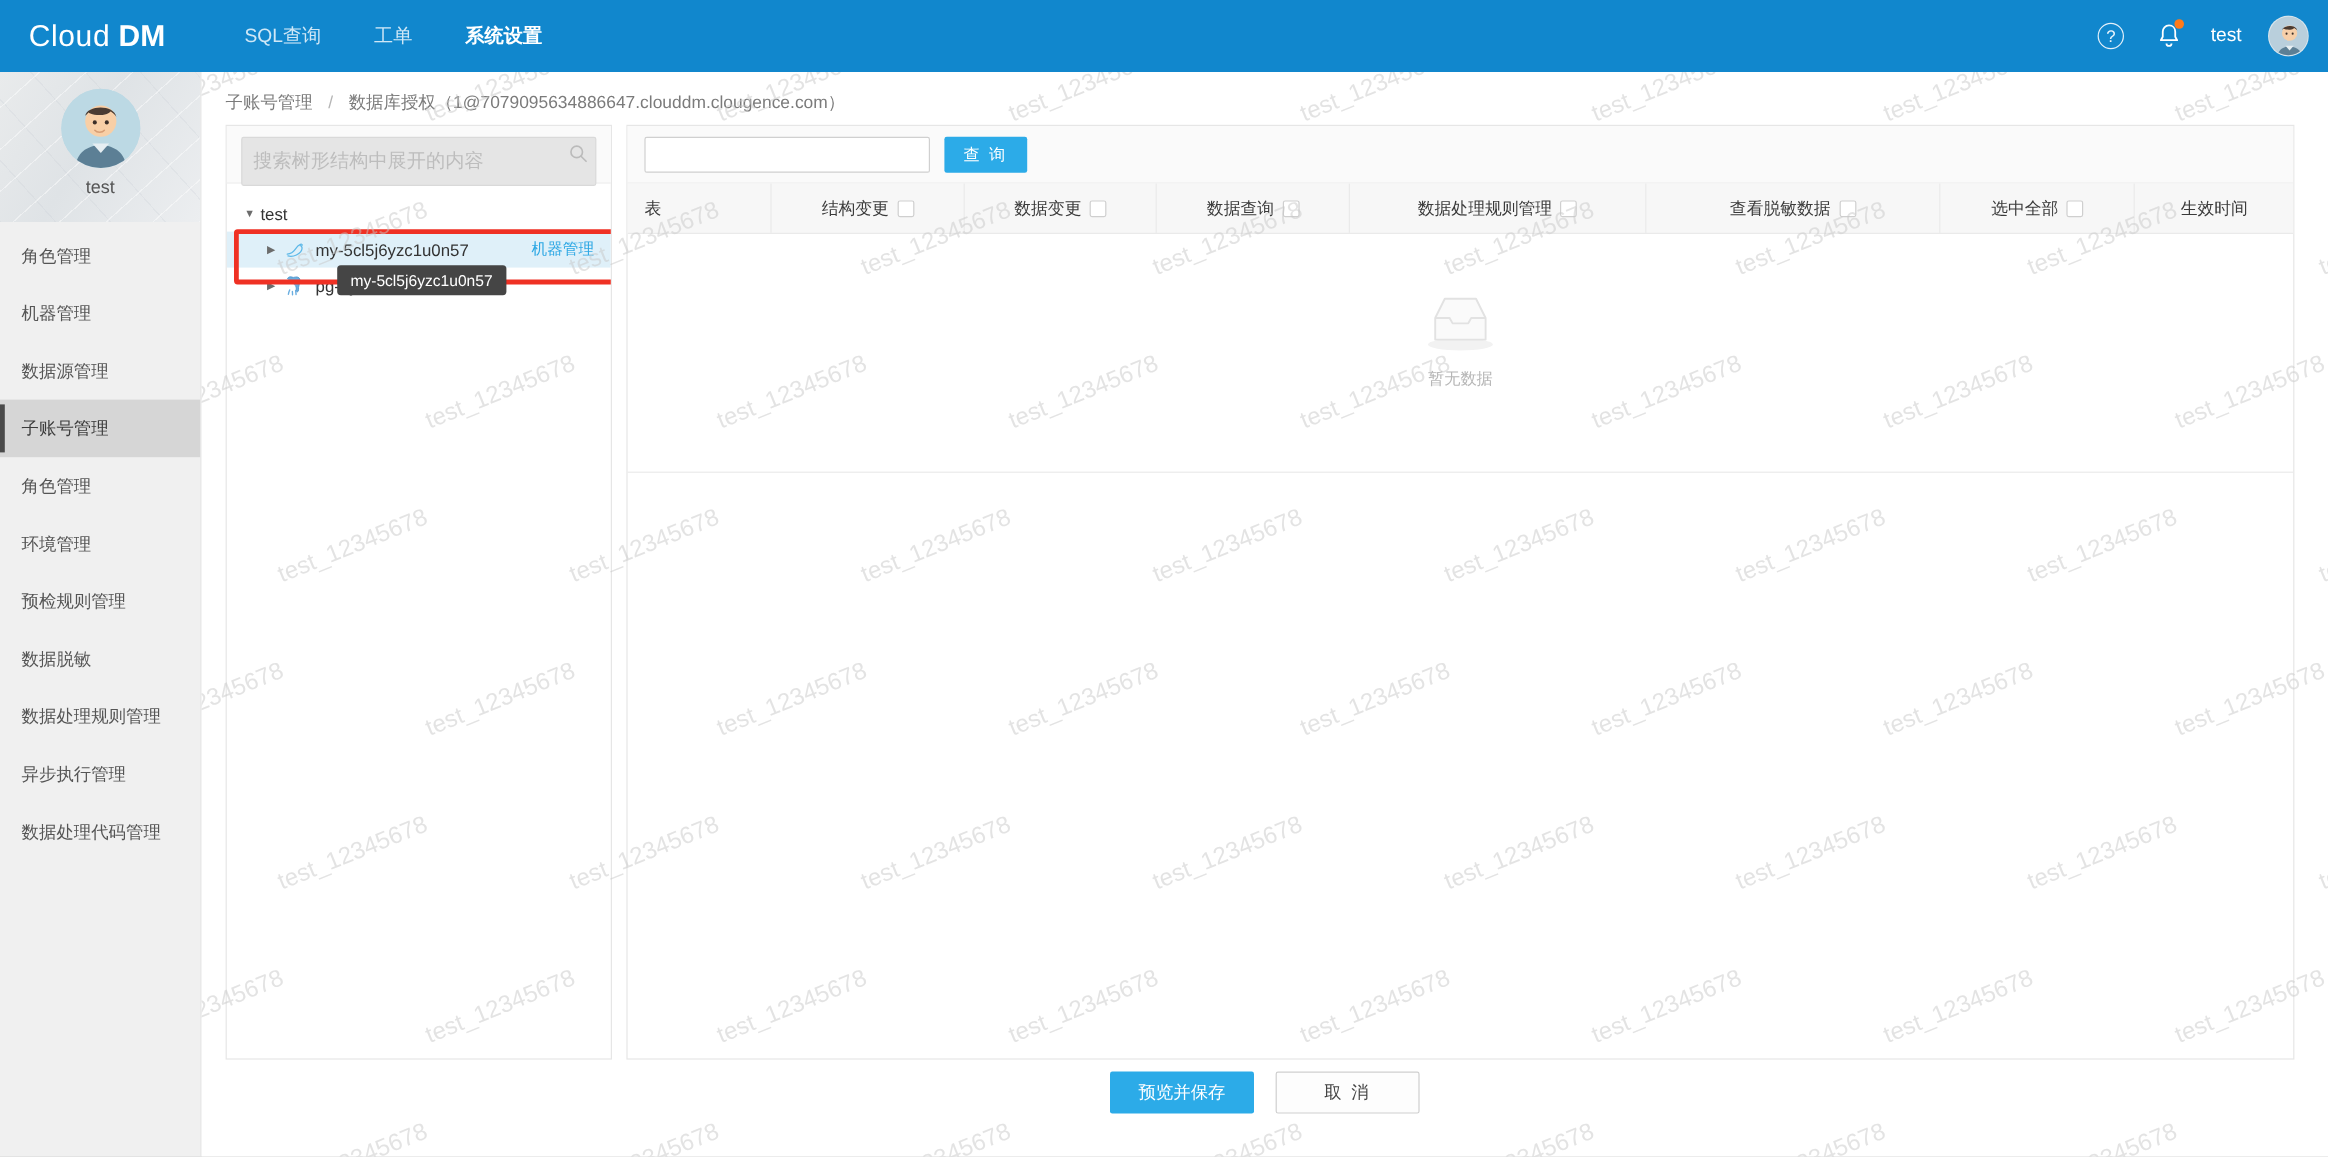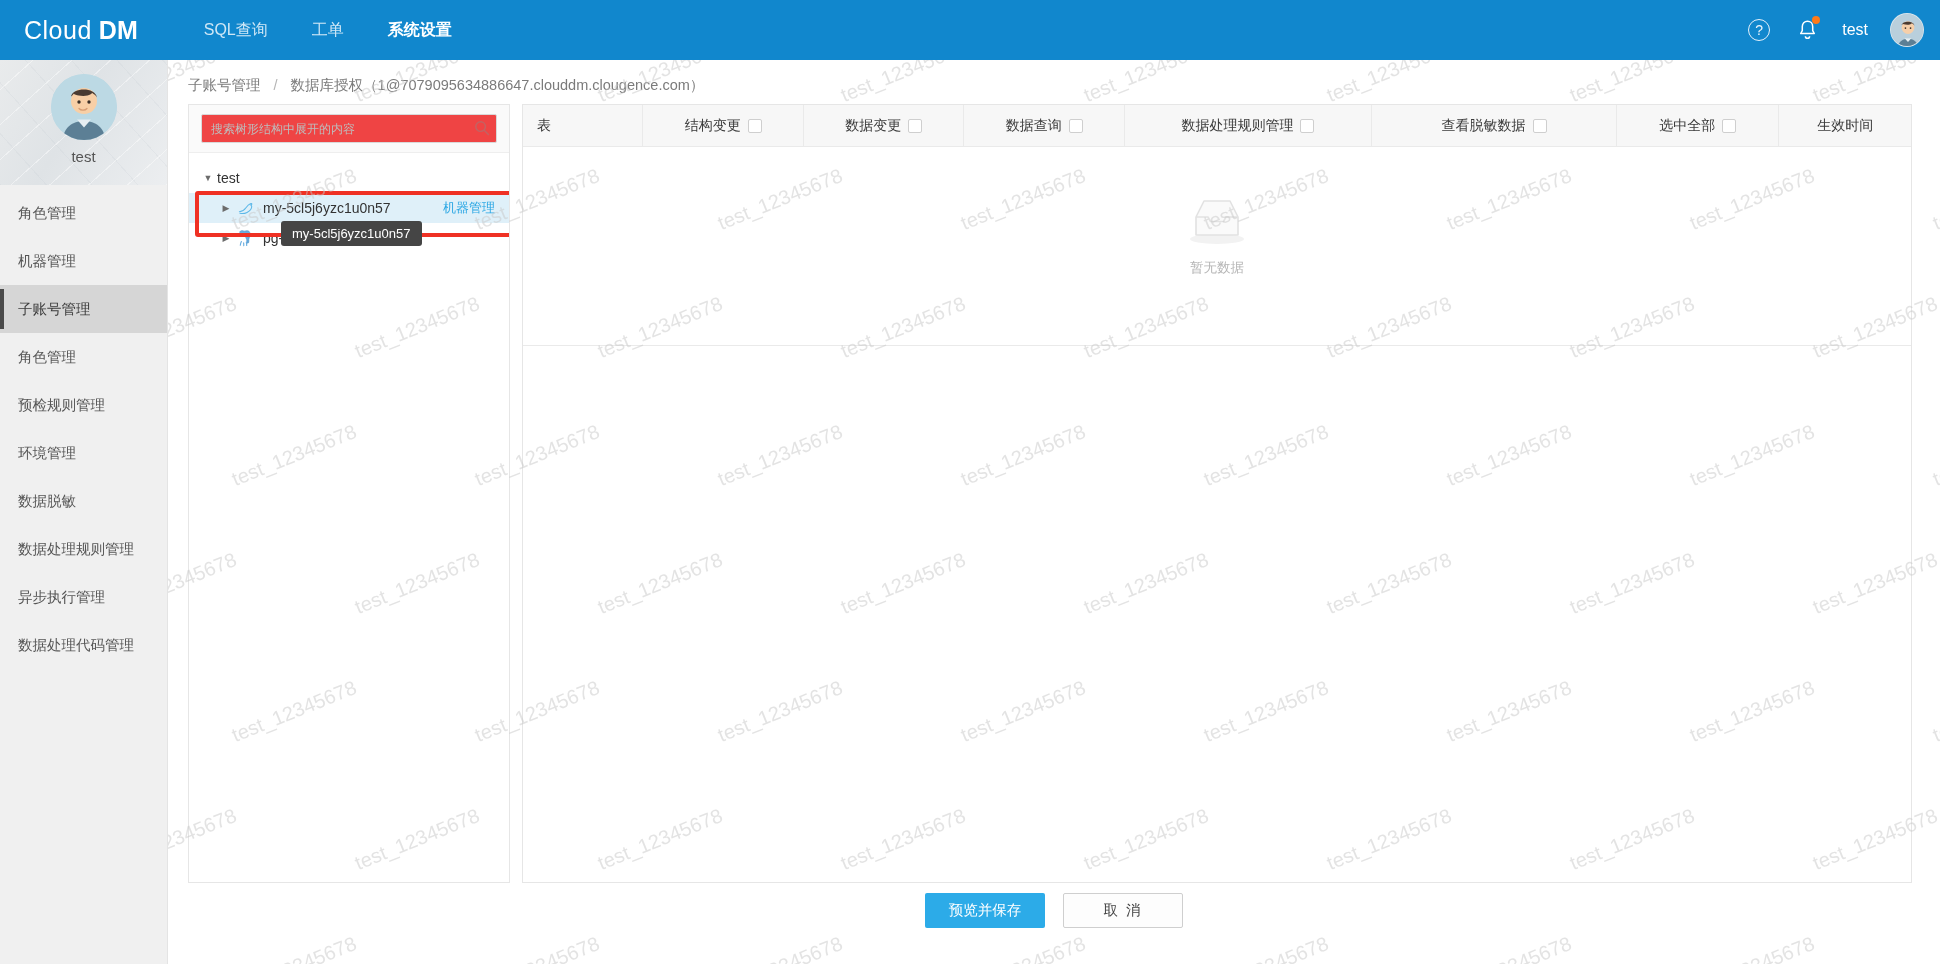--- a/index.html
+++ b/index.html
@@ -149,26 +149,26 @@
   }
   .tree-search-bar {
     height: 48px; border-bottom: 1px solid #eee;
     display: flex; align-items: center; padding: 0 12px;
     background: #fafafa;
   }
   .tree-search-box {
     position: relative; width: 100%; height: 29px;
   }
   .tree-search-box input {
-    width: 100%; height: 29px;
+    width: 100%; height: 41px;
     border: 1px solid #d9d9d9; border-radius: 2px;
     padding: 0 26px 0 9px;
-    font-size: 12px; color: #333; outline: none;
+    font-size: 16px; color: #333; outline: none;
     font-family: "Liberation Sans", sans-serif;
-    background: #ef4444;
+    background: #e5e5e5;
   }
   .tree-search-box input::placeholder { color: #bdbdbd; }
   .search-ic {
     position: absolute; right: 7px; top: 6px;
     width: 16px; height: 16px; opacity: .45;
   }
   .tree-body { flex: 1; position: relative; padding-top: 10px; overflow: hidden; }
   .tree-row {
     position: relative; height: 30px;
     display: flex; align-items: center;
@@ -333,24 +333,25 @@
           <path d="M28 34.5c1.8 2.2 6.2 2.2 8 0" fill="none" stroke="#d79d74" stroke-width="1.2" stroke-linecap="round"></path>
           <path d="M12 66c0-12 9.5-19 21-19s21 7 21 19z" fill="#5c7f95"></path>
           <path d="M26 45.5h14l-7 8z" fill="#e6eef2"></path>
         </svg>
       </div>
       <div class="side-user">test</div>
     </div>
     <div class="menu">
       <div class="menu-item">角色管理</div>
       <div class="menu-item">机器管理</div>
+      <div class="menu-item">数据源管理</div>
       <div class="menu-item active">子账号管理</div>
       <div class="menu-item">角色管理</div>
+      <div class="menu-item">环境管理</div>
       <div class="menu-item">预检规则管理</div>
-      <div class="menu-item">环境管理</div>
       <div class="menu-item">数据脱敏</div>
       <div class="menu-item">数据处理规则管理</div>
       <div class="menu-item">异步执行管理</div>
       <div class="menu-item">数据处理代码管理</div>
     </div>
   </div>
 
   <div class="main">
 
     <div class="watermark" id="wm">
@@ -468,20 +469,24 @@
             </span>
             <span>pg-2y9</span>
           </div>
 
           <div class="red-box"></div>
           <div class="tip">my-5cl5j6yzc1u0n57</div>
         </div>
       </div>
 
       <div class="right-panel">
+        <div class="query-bar">
+          <input type="text" value="" placeholder="" style="">
+          <button class="btn-query">查 询</button>
+        </div>
 
         <div class="thead">
           <div class="th left" style="width:132px">
             <span>表</span>
           </div>
           <div class="th" style="width:178px">
             <span>结构变更</span>
             <span class="cbx"></span>
           </div>
           <div class="th" style="width:178px">

